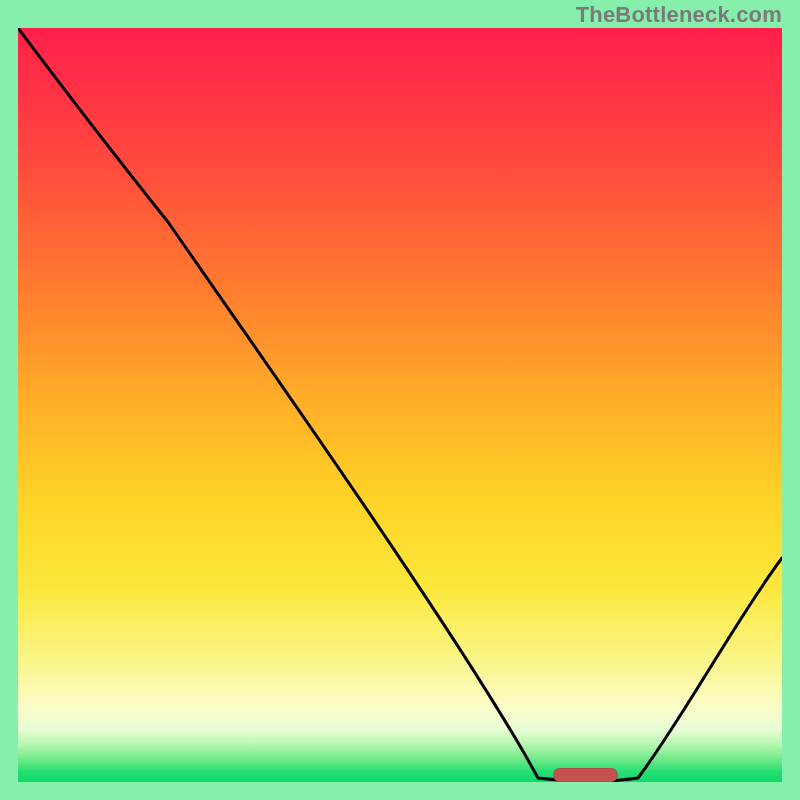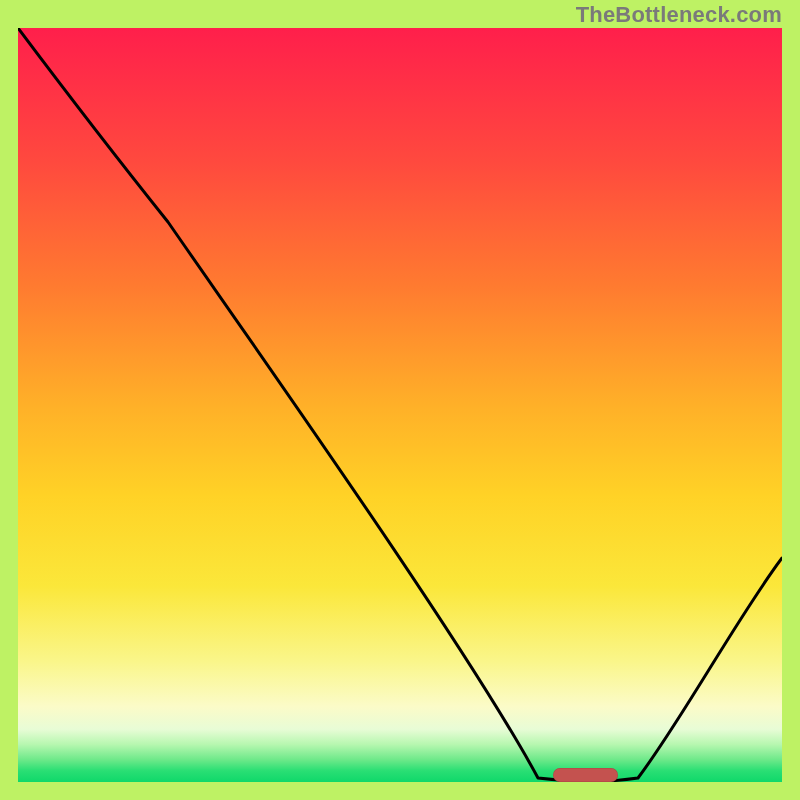--- a/index.html
+++ b/index.html
@@ -8,21 +8,21 @@
     width: 800px;
     height: 800px;
     background: #000;
     overflow: hidden;
     font-family: Arial, Helvetica, sans-serif;
   }
   .frame {
     position: relative;
     width: 800px;
     height: 800px;
-    background: #bef264;
+    background: #86efac;
   }
   .watermark {
     position: absolute;
     top: 2px;
     right: 18px;
     color: #7a7a7a;
     font-size: 22px;
     font-weight: 600;
     letter-spacing: 0.2px;
   }

